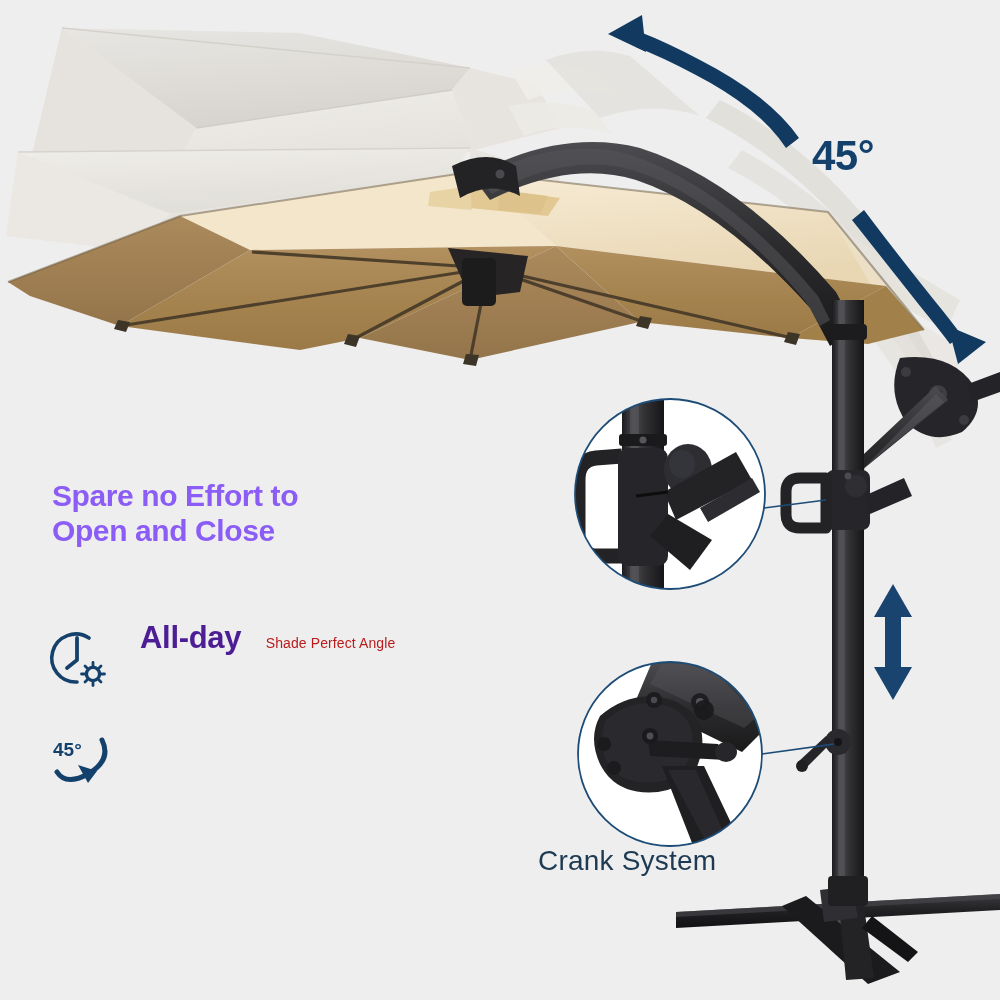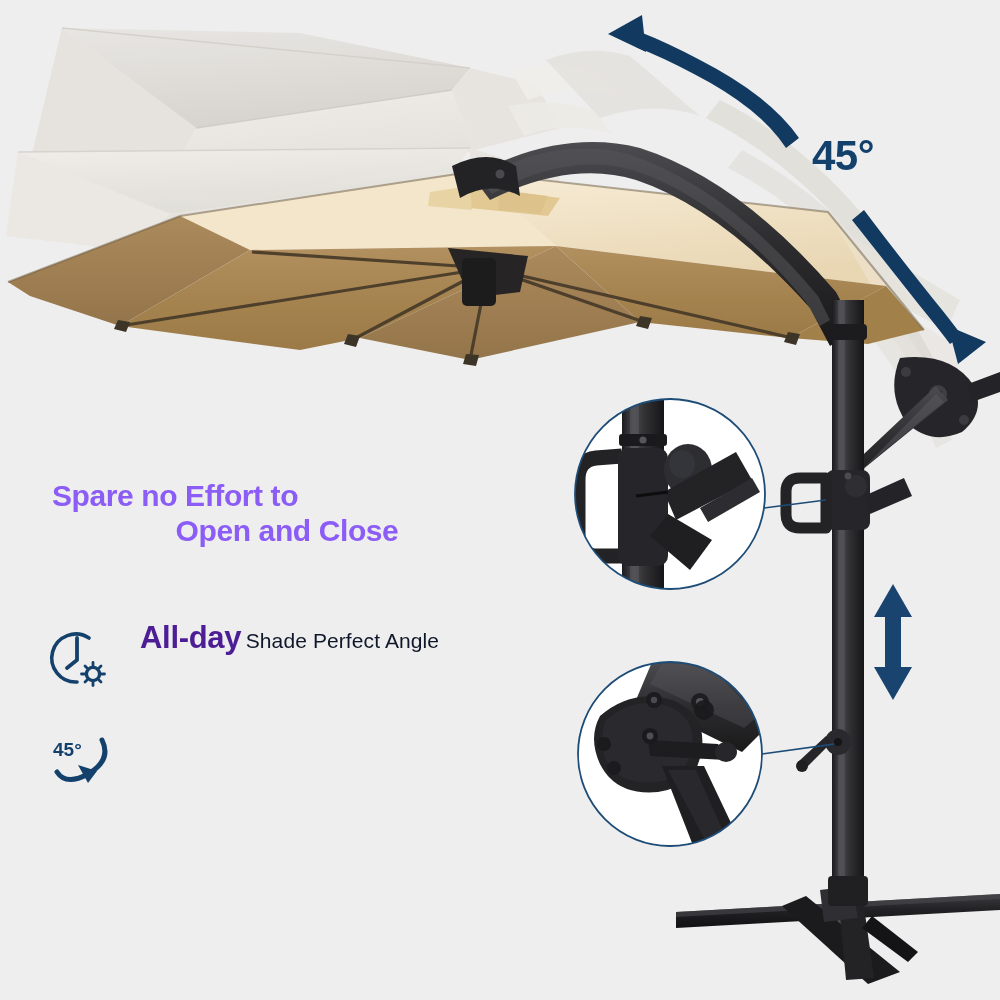--- a/index.html
+++ b/index.html
@@ -11,33 +11,33 @@
   }
   #stage{position:absolute;inset:0;width:1000px;height:1000px;}
   #art{position:absolute;left:0;top:0;width:1000px;height:1000px;}
 
   
   .headline{
     position:absolute;left:52px;top:478px;width:470px;
     font-size:30px;line-height:1.18;font-weight:bold;
     color:#8b5cf6;letter-spacing:-0.4px;
   }
-  .headline .l2{display:block;text-align:center;}
+  .headline .l2{display:block;}
 
   .features{position:absolute;left:44px;top:622px;width:420px;}
   .feat{position:relative;height:96px;}
   .feat-ico{position:absolute;left:0;top:2px;width:72px;height:72px;}
   .feat-txt{position:absolute;left:96px;top:0;}
   .feat-title{
     font-size:31px;font-weight:bold;color:#4c1d95;
     letter-spacing:-0.3px;line-height:1.05;
   }
   .feat-sub{
-    font-size:21px;color:#0f172a;margin-top:5px;
-    letter-spacing:0.1px;line-height:1.15;
+    font-size:14px;color:#b91c1c;margin-top:5px;
+    letter-spacing:0.1px;line-height:1.15;margin-left:20px;
   }
 
   .angle-label{
     position:absolute;left:812px;top:132px;
     font-size:42px;font-weight:bold;color:#14416c;
     letter-spacing:-0.5px;
   }
   .crank-label{
     position:absolute;left:538px;top:845px;
     font-size:28px;color:#1d3a52;letter-spacing:0.2px;
@@ -353,14 +353,15 @@
           <text x="9" y="36" font-family="Liberation Sans, sans-serif" font-size="19" font-weight="bold" fill="#14416c">45°</text>
           <path d="M58 20 Q68 40 44 54 Q22 66 13 52" fill="none" stroke="#14416c" stroke-width="5" stroke-linecap="round"></path>
           <path d="M53 51 L34 45 L44 63 Z" fill="#14416c"></path>
         </svg>
       </span>
     </div>
 
   </div>
 
   <div class="angle-label">45°</div>
+  <div class="crank-label">Crank System</div>
 
 </div>
 
 </body></html>

